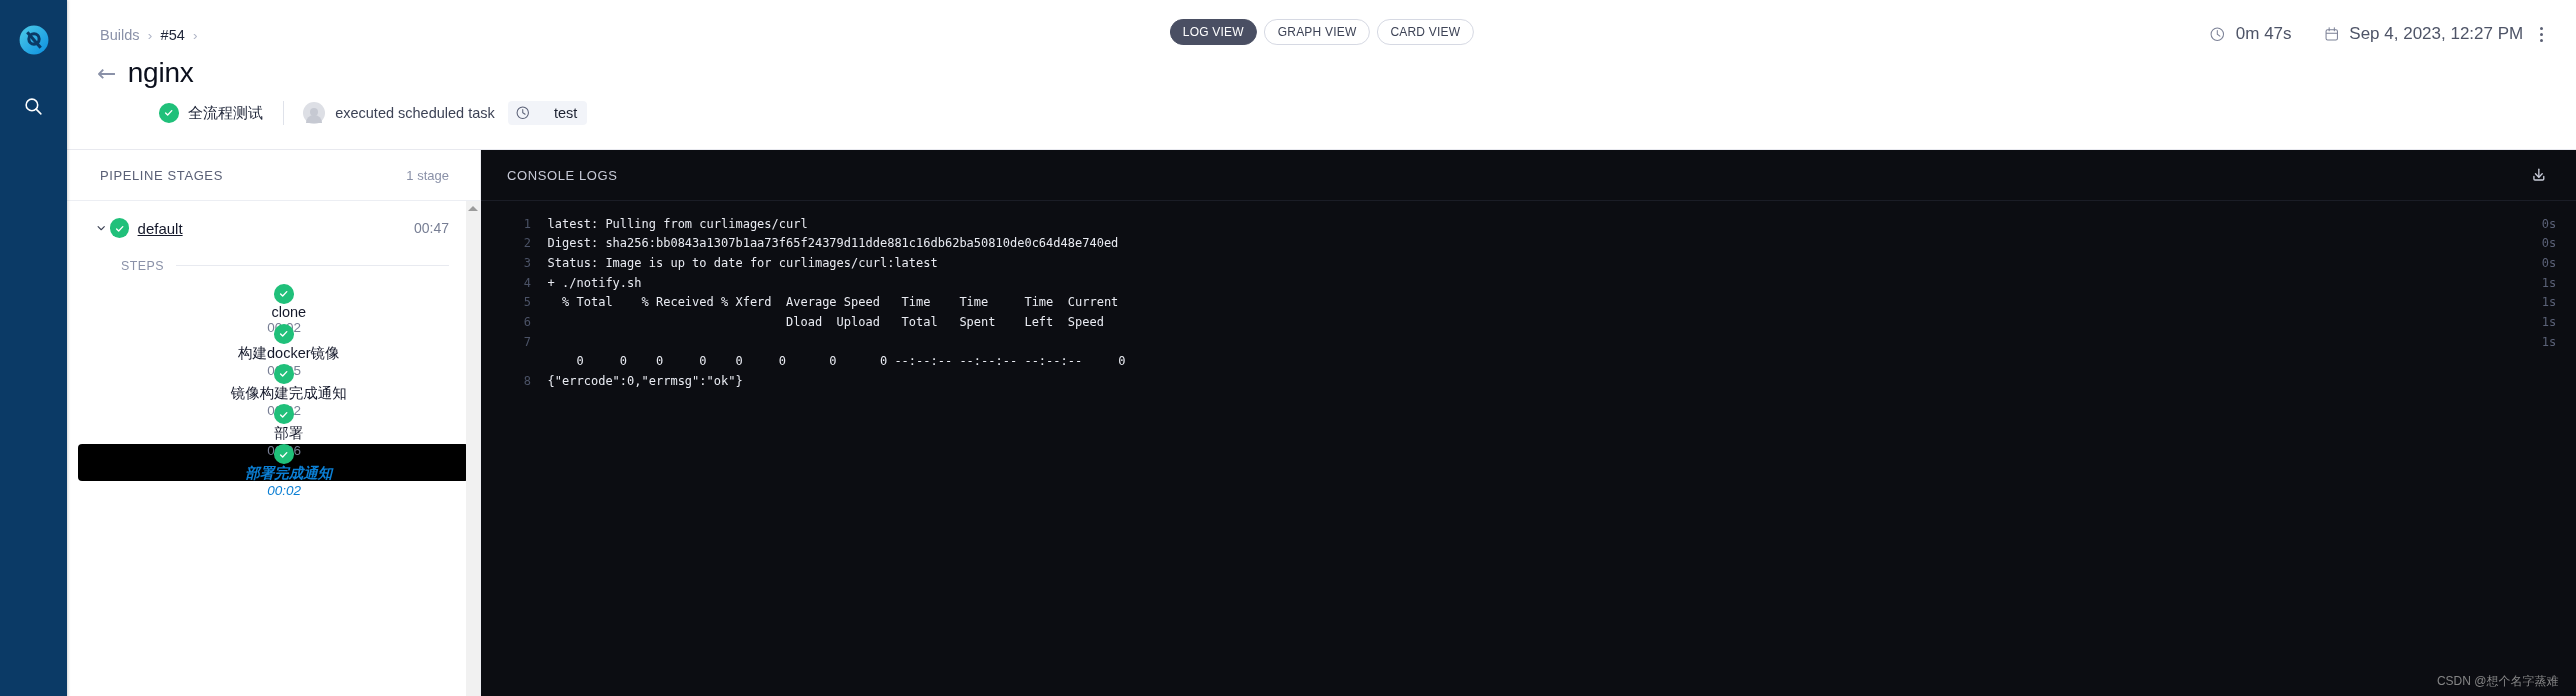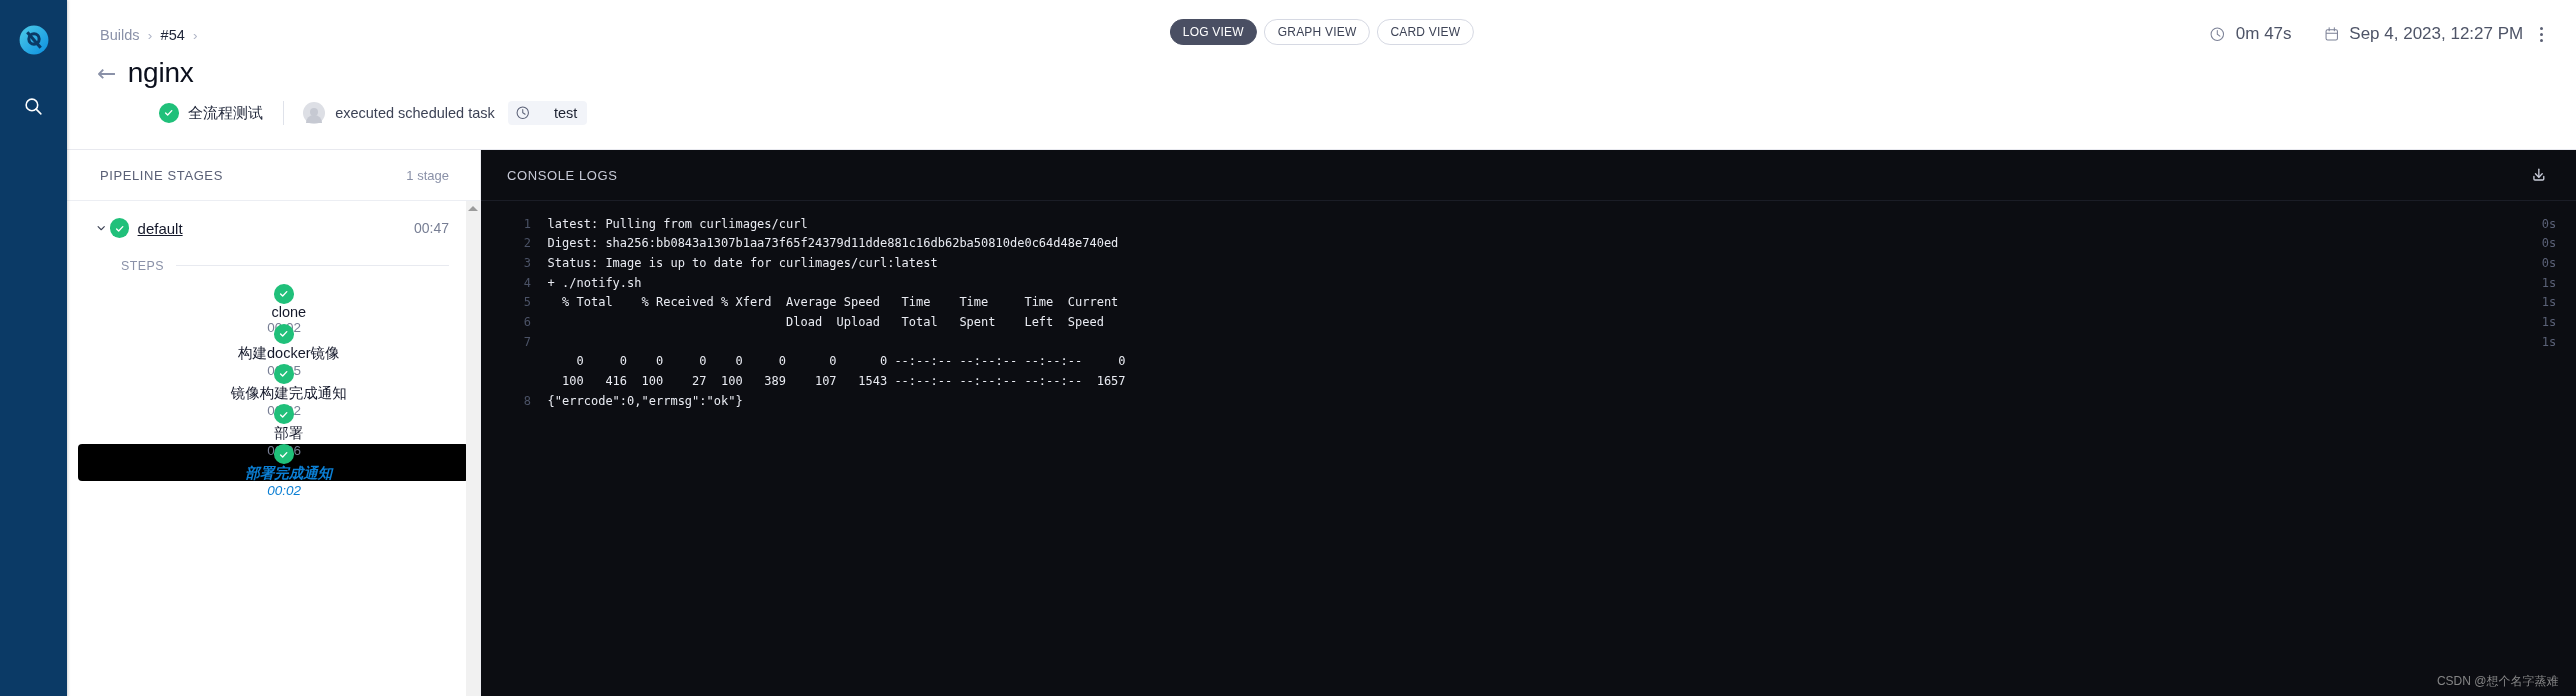--- a/index.html
+++ b/index.html
@@ -471,25 +471,20 @@
             <span class="ln">7</span>
             <span class="ltxt"></span>
             <span class="lts">1s</span>
           </div>
           <div class="log-line">
             <span class="ln"></span>
             <span class="ltxt">    0     0    0     0    0     0      0      0 --:--:-- --:--:-- --:--:--     0</span>
             <span class="lts"></span>
           </div>
           <div class="log-line">
-            <span class="ln"></span>
-            <span class="ltxt">  100   416  100    27  100   389    107   1543 --:--:-- --:--:-- --:--:--  1657</span>
-            <span class="lts"></span>
-          </div>
-          <div class="log-line">
             <span class="ln">8</span>
             <span class="ltxt">{"errcode":0,"errmsg":"ok"}</span>
             <span class="lts"></span>
           </div>
         </div>
 
         <span class="watermark">CSDN @想个名字蒸难</span>
       </div>
 
     </div>

